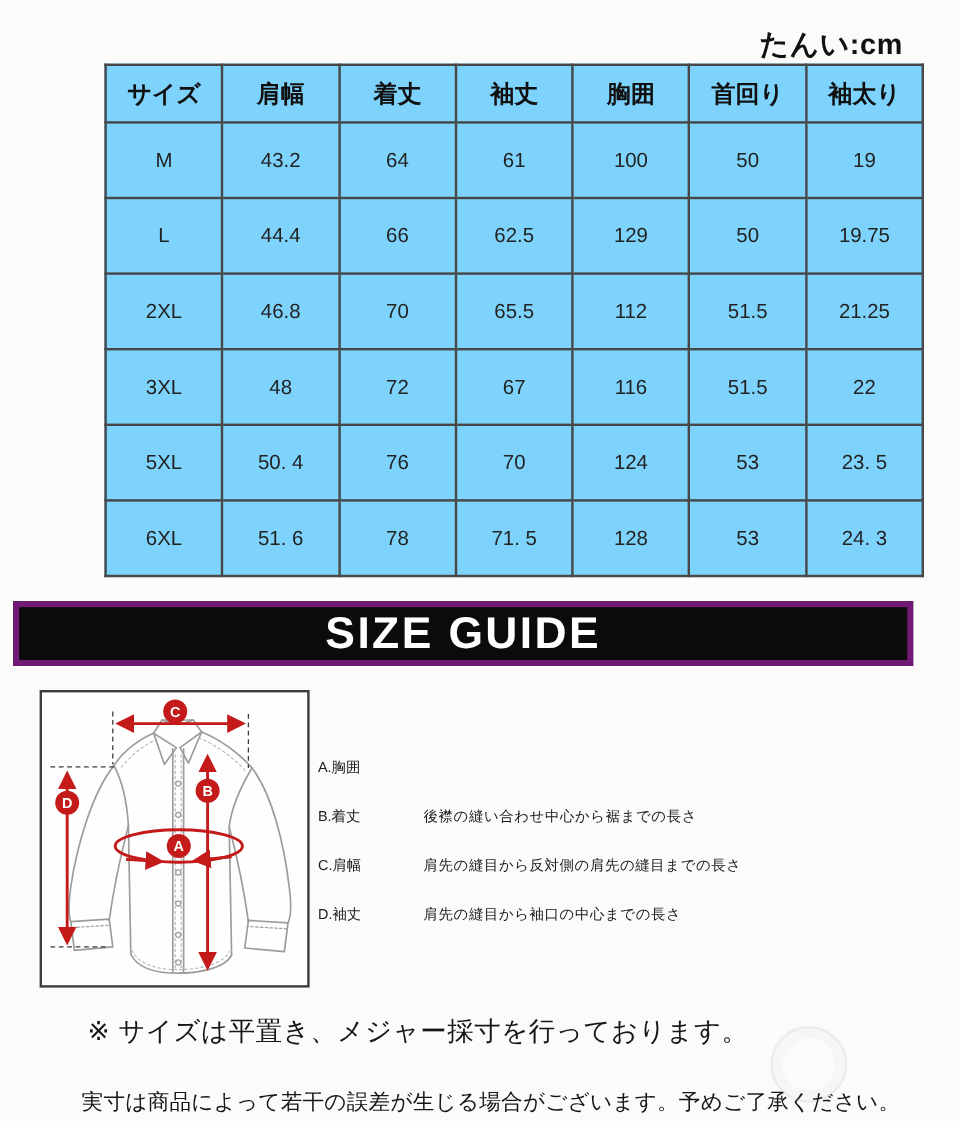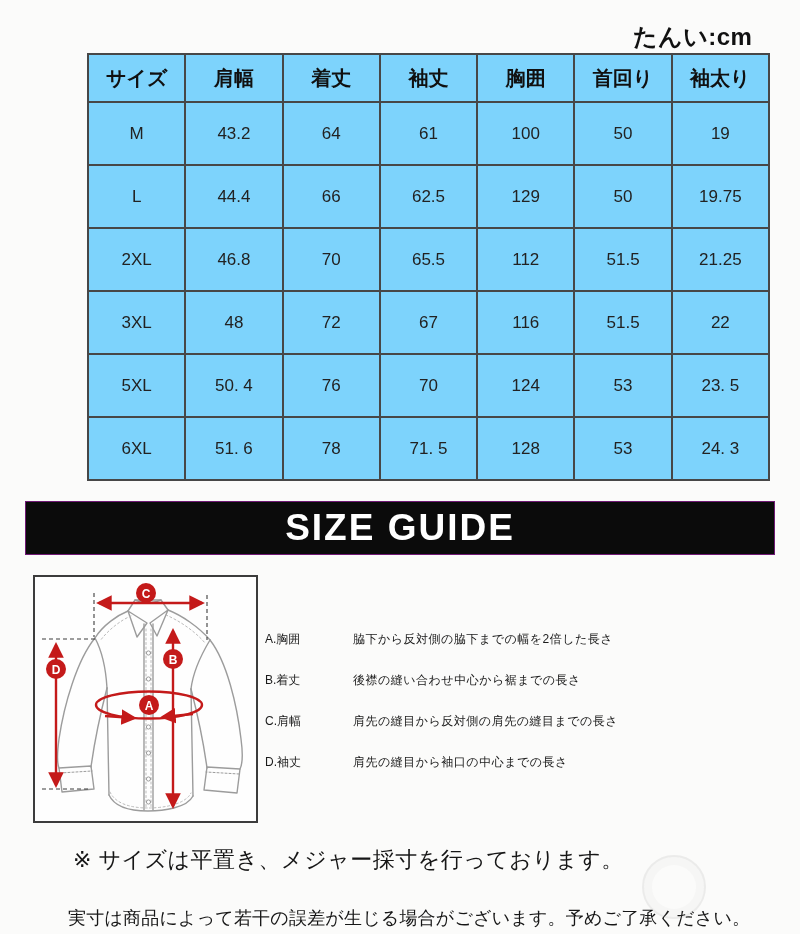--- a/index.html
+++ b/index.html
@@ -29,22 +29,22 @@
   }
   #size-table th{
     height:46px;font-size:20px;font-weight:bold;color:#101010;
   }
   #size-table td{
     height:45px;font-size:17px;font-weight:400;color:#222;
   }
 
   
   #size-guide-banner{
-    top:501px;left:25px;width:750px;height:54px;
-    background:#0b0b0b;border:1px solid #701a75;box-sizing:border-box;
+    top:501px;left:11px;width:750px;height:54px;
+    background:#0b0b0b;border:5px solid #701a75;box-sizing:border-box;
     display:flex;align-items:center;justify-content:center;
   }
   #size-guide-banner .banner-text{
     color:#ffffff;font-size:37px;font-weight:bold;letter-spacing:2px;
   }
 
   
   #shirt-diagram-box{
     top:575px;left:33px;width:225px;height:248px;
     border:2px solid #3c3c3c;background:#fefefe;box-sizing:border-box;
@@ -232,21 +232,20 @@
       <text x="114" y="132.5" fill="#ffffff">A</text>
       <circle cx="21" cy="92" r="10" fill="#c41a1a"></circle>
       <text x="21" y="96.5" fill="#ffffff">D</text>
     </g>
   </svg>
 </div>
 
 <div class="abs" id="measure-guide">
   <div class="measure-line">
     <span class="measure-label">A.胸囲</span>
-    <span class="measure-desc">脇下から反対側の脇下までの幅を2倍した長さ</span>
   </div>
   <div class="measure-line">
     <span class="measure-label">B.着丈</span>
     <span class="measure-desc">後襟の縫い合わせ中心から裾までの長さ</span>
   </div>
   <div class="measure-line">
     <span class="measure-label">C.肩幅</span>
     <span class="measure-desc">肩先の縫目から反対側の肩先の縫目までの長さ</span>
   </div>
   <div class="measure-line">

